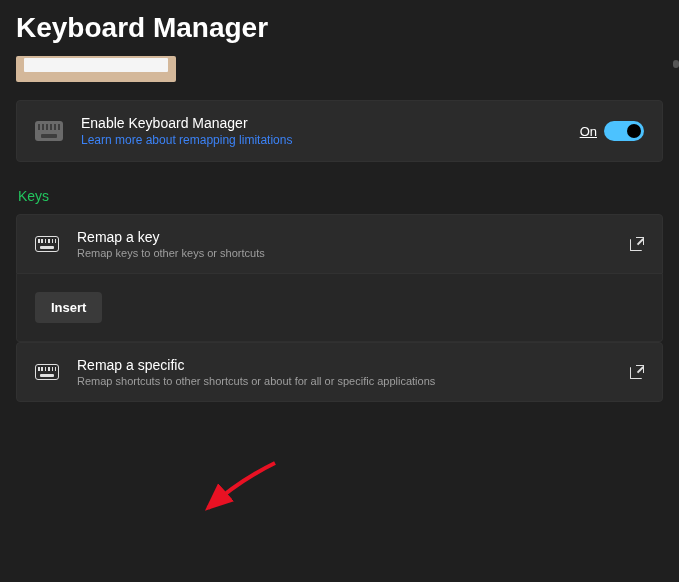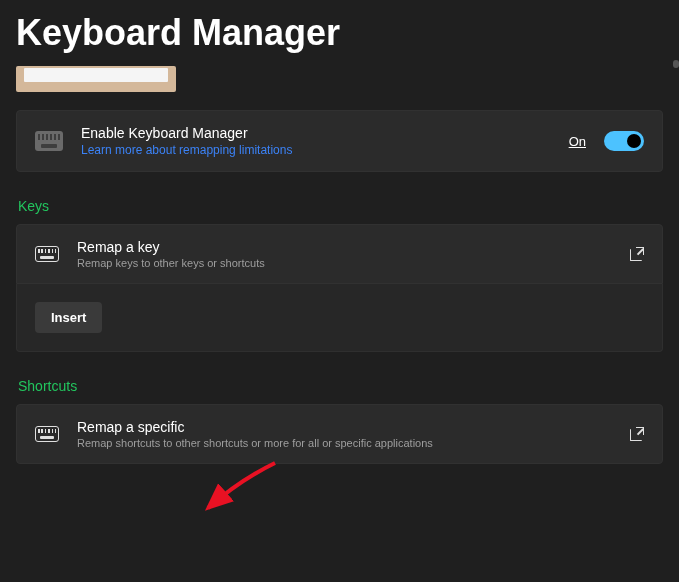--- a/index.html
+++ b/index.html
@@ -6,21 +6,21 @@
   body {
     background: #1f1f1f;
     color: #ffffff;
     font-family: "Segoe UI", Arial, sans-serif;
     width: 679px;
     height: 582px;
     overflow: hidden;
     position: relative;
   }
   .page-title {
-    font-size: 36px;
+    font-size: 28px;
     font-weight: 600;
     padding: 12px 16px 8px 16px;
   }
   .thumb {
     margin: 4px 16px 18px 16px;
     width: 160px;
     height: 26px;
     background: linear-gradient(to bottom, #d4b89a 0%, #d4b89a 100%);
     position: relative;
     border-radius: 2px;
@@ -73,21 +73,21 @@
     background: repeating-linear-gradient(to right, #e0e0e0 0 1.5px, transparent 1.5px 3.5px);
   }
   .kb-icon.small::after {
     bottom:2px; left:4px; right:4px; height:3px;
     background:#e0e0e0;
   }
   .card-text { flex: 1; }
   .card-title { font-size: 14px; font-weight: 400; color: #ffffff; }
   .card-sub { font-size: 11px; color: #9e9e9e; margin-top: 2px; }
   .card-link { font-size: 12px; color: #3b82f6; margin-top: 2px; cursor: pointer; }
-  .toggle-wrap { display: flex; align-items: center; gap: 18px; text-decoration: underline; }
+  .toggle-wrap { display: flex; align-items: center; gap: 7px; text-decoration: underline; }
   .toggle-label { font-size: 13px; }
   .toggle {
     width: 40px; height: 20px; border-radius: 20px;
     background: #4cc2ff; position: relative; cursor: pointer;
   }
   .toggle::after {
     content:""; position:absolute; right:3px; top:3px;
     width:14px; height:14px; border-radius:50%; background:#000;
   }
   .section-label {
@@ -172,27 +172,26 @@
     </div>
     <div class="open-icon">
         <span class="arrow"></span>
       </div>
   </div>
 
   <div class="chips-card">
     <div class="chip dark">Insert</div>
   </div>
 
-  <div class="section-label">Shortcuts</div>
 
   <div class="card">
     <div class="kb-icon small"></div>
     <div class="card-text">
       <div class="card-title">Remap a specific</div>
-      <div class="card-sub">Remap shortcuts to other shortcuts or more for all or specific applications</div>
+      <div class="card-sub">Remap shortcuts to other shortcuts or about for all or specific applications</div>
     </div>
     <div class="open-icon">
         <span class="arrow"></span>
       </div>
   </div>
 
 </div>
 
 <div class="scrollbar"></div>
 

